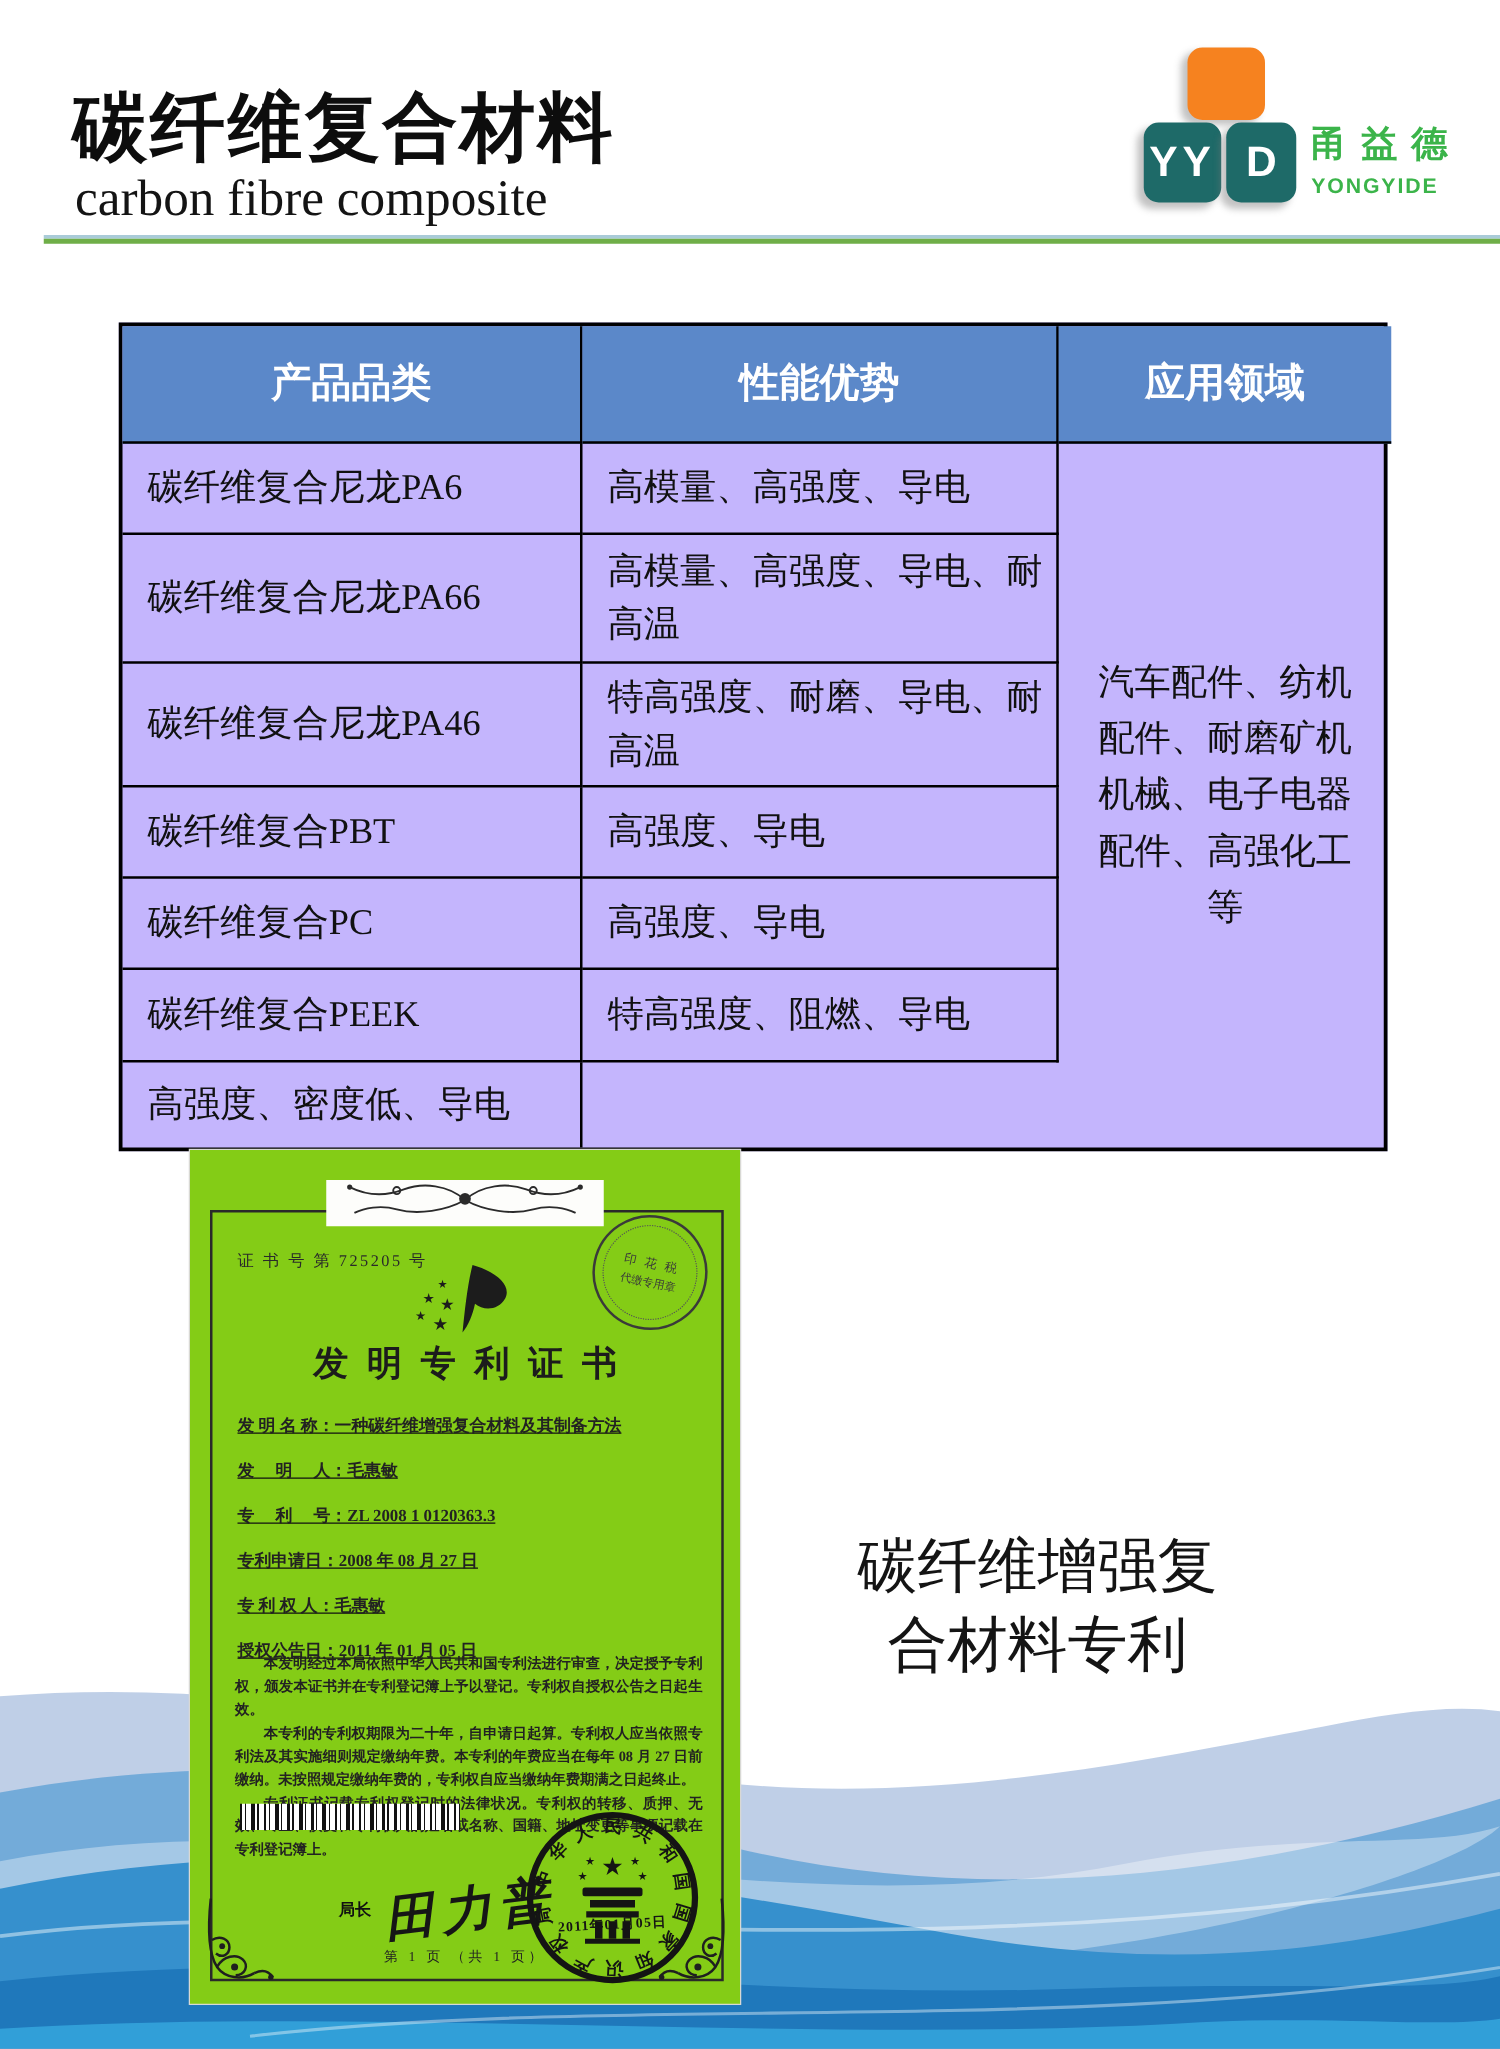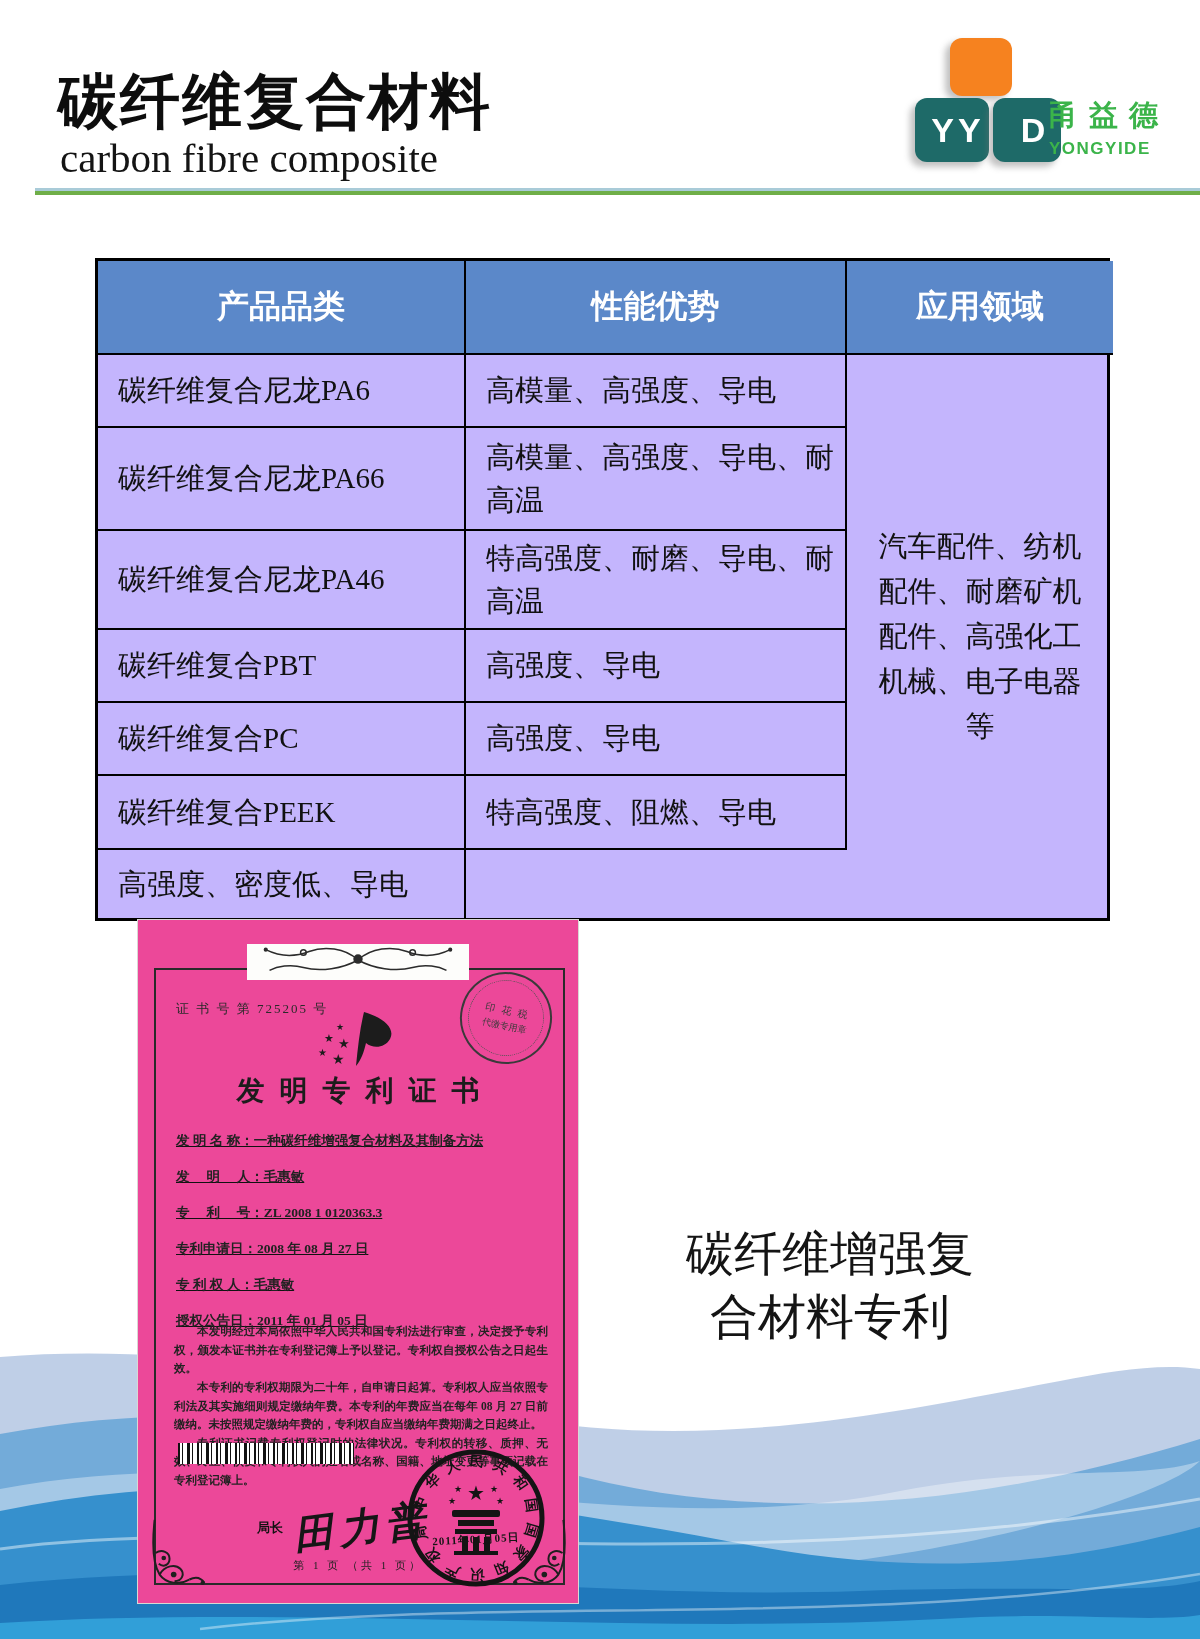--- a/index.html
+++ b/index.html
@@ -24,21 +24,20 @@
   .logo-orange{
     position:absolute;left:45px;top:0;width:62px;height:58px;border-radius:12px;
     background:#f6821f;box-shadow:-5px 4px 6px rgba(120,120,120,.45);
   }
   .logo-squares{position:absolute;left:10px;top:60px;display:flex;gap:4px;}
   .logo-sq{
     width:62px;height:64px;border-radius:12px;background:#1e6a68;
     color:#fff;font-weight:bold;display:flex;align-items:center;justify-content:center;
     font-size:34px;letter-spacing:4px;box-shadow:-5px 5px 6px rgba(120,120,120,.45);
     font-family:"Liberation Sans",sans-serif;
-    padding-left:12px;
   }
   .logo-sq.small{width:56px;letter-spacing:0;}
   .logo-text{position:absolute;left:144px;top:58px;width:130px;}
   .logo-cn{font-size:29px;font-weight:bold;color:#3bb44a;letter-spacing:11px;white-space:nowrap;}
   .logo-en{font-size:17px;font-weight:bold;color:#3bb44a;letter-spacing:1.5px;margin-top:3px;}
   
   .ptable{
     position:absolute;left:95px;top:258px;width:1015px;
     display:grid;grid-template-columns:368px 381px 266px;
     grid-template-rows:94px 73px 103px 99px 73px 73px 74px 68px;
@@ -58,22 +57,22 @@
   }
   .ptable .c-app{
     grid-column:3;grid-row:2 / span 7;border-right:none;border-bottom:none;
     font-family:"Liberation Serif",serif;font-size:29px;line-height:1.55;
     flex-direction:column;justify-content:center;text-align:center;padding:0;
   }
   .ptable .last-col{border-right:none;}
   .ptable .last-row{border-bottom:none;}
   
   .cert{
-    position:absolute;left:138px;top:920px;width:440px;height:683px;
-    background:#ec4899;z-index:3;box-shadow:0 0 0 1px #d8d8d4;
+    position:absolute;left:152px;top:920px;width:440px;height:683px;
+    background:#84cc16;z-index:3;box-shadow:0 0 0 1px #d8d8d4;
   }
   .cert-frame{
     position:absolute;left:16px;right:13px;top:48px;bottom:18px;
     border:2px solid #2a2a2a;
   }
   .cert-ornament{position:absolute;left:50%;top:24px;transform:translateX(-50%);z-index:2;background:#fdfdfb;padding:0 6px;}
   .cert-number{
     position:absolute;left:38px;top:80px;font-size:13px;letter-spacing:2px;
     font-family:"Liberation Serif",serif;color:#2a2a2a;
   }
@@ -179,22 +178,22 @@
   <div class="cell c-adv">高强度、导电</div>
 
   <div class="cell c-prod">碳纤维复合PEEK</div>
   <div class="cell c-adv">特高强度、阻燃、导电</div>
 
   <div class="cell c-adv  last-row">高强度、密度低、导电</div>
 
   <div class="cell c-app">
     <span>汽车配件、纺机</span>
     <span>配件、耐磨矿机</span>
+    <span>机械、电子电器</span>
     <span>配件、高强化工</span>
-    <span>机械、电子电器</span>
     <span>等</span>
   </div>
 </div>
 
 <div class="cert">
   <div class="cert-ornament">
     <svg width="210" height="32" viewBox="0 0 220 34">
       <g fill="none" stroke="#2b2b2b" stroke-width="1.6">
         <path d="M110,17 C96,4 74,2 58,8 C40,15 24,12 12,6"></path>
         <path d="M110,17 C124,4 146,2 162,8 C180,15 196,12 208,6"></path>

